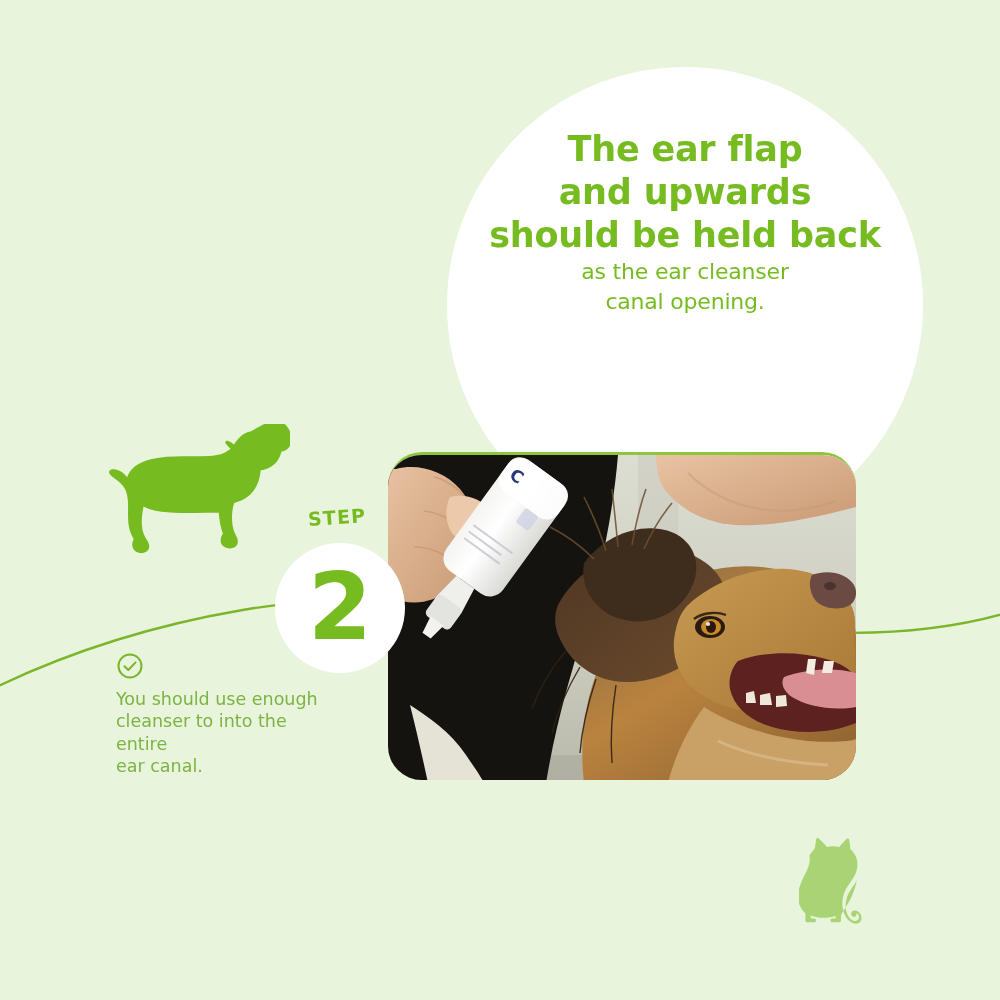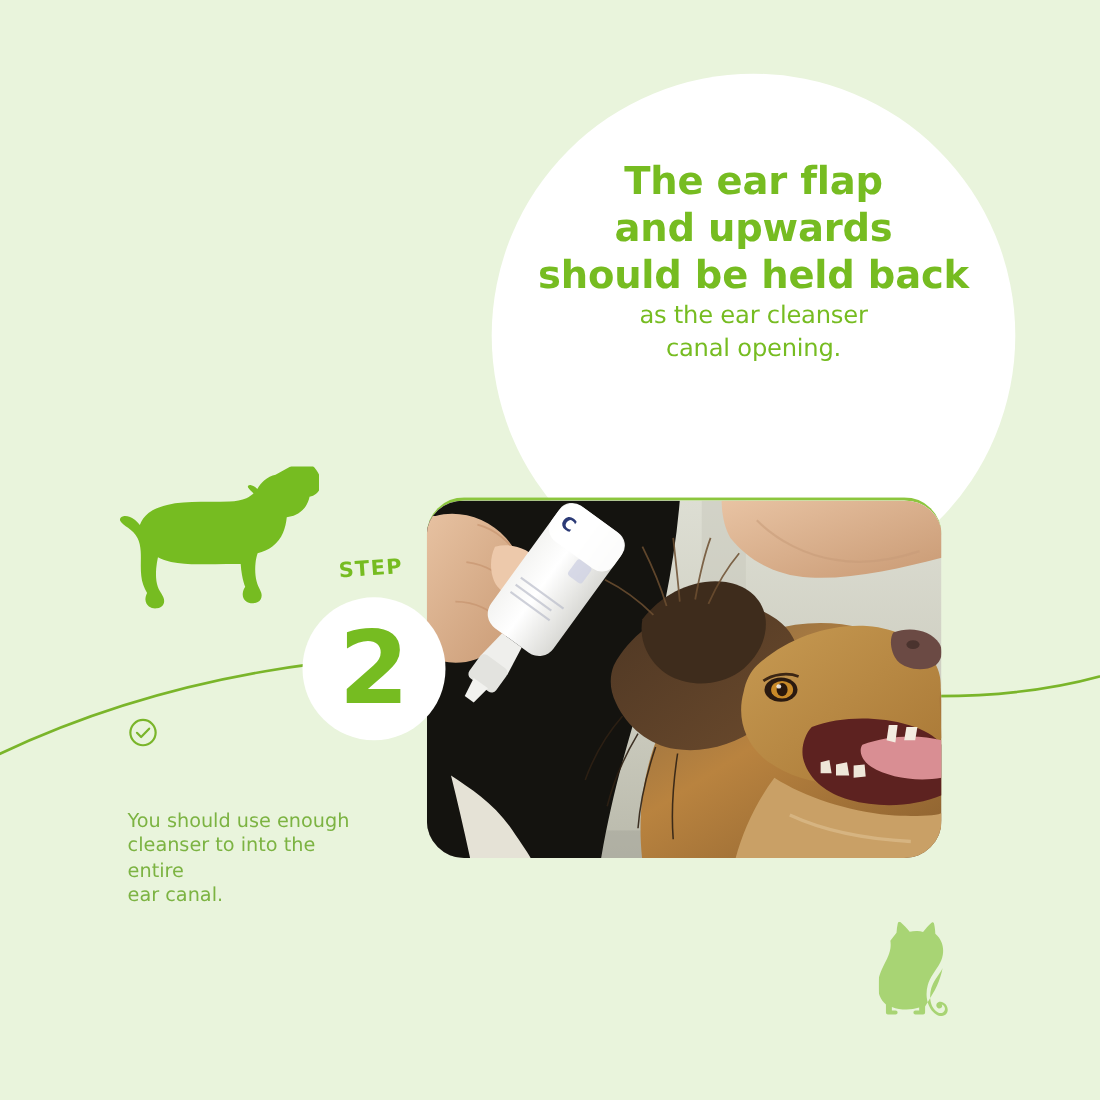--- a/index.html
+++ b/index.html
@@ -33,21 +33,21 @@
     top: 67px;
     width: 476px;
     height: 476px;
     border-radius: 50%;
     background: #ffffff;
   }
 
   .speech-text {
     position: absolute;
     left: 455px;
-    top: 144px;
+    top: 128px;
     width: 460px;
     text-align: center;
     line-height: 1.0;
     color: #76bc21;
   }
   .speech-line {
     display: block;
     font-size: 22px;
     letter-spacing: -0.2px;
     padding: 4px 0;
@@ -337,21 +337,21 @@
   <div class="step-badge-circle"></div>
   <div class="step-badge-number">2</div>
   <div class="step-label">STEP</div>
 
   <svg class="tip-check" viewBox="0 0 28 28">
     <circle cx="14" cy="14" r="11.5" fill="none" stroke="#7ab52a" stroke-width="2"></circle>
     <path d="M 8.5 14.2 L 12.3 18 L 19.6 10.4" fill="none" stroke="#7ab52a" stroke-width="2" stroke-linecap="round" stroke-linejoin="round"></path>
   </svg>
 
   <div class="tip-text">
-    <span style="display: block; margin-top: 48px;">You should use enough</span>
+    <span style="display: block;">You should use enough</span>
     <span style="display: block;">cleanser to into the entire</span>
     <span style="display: block;">ear canal.</span>
   </div>
 
   <svg class="cat-silhouette" viewBox="0 0 78 86">
     <path fill="#a8d474" d="M 16 10
       c 0.2 -3.0 0.6 -6.0 1.2 -8.6
       c 0.3 -1.4 1.6 -1.8 2.6 -0.9
       c 2.8 2.6 5.8 5.6 8.2 8.6
       c 2.2 -0.6 4.6 -0.9 6.9 -0.8

